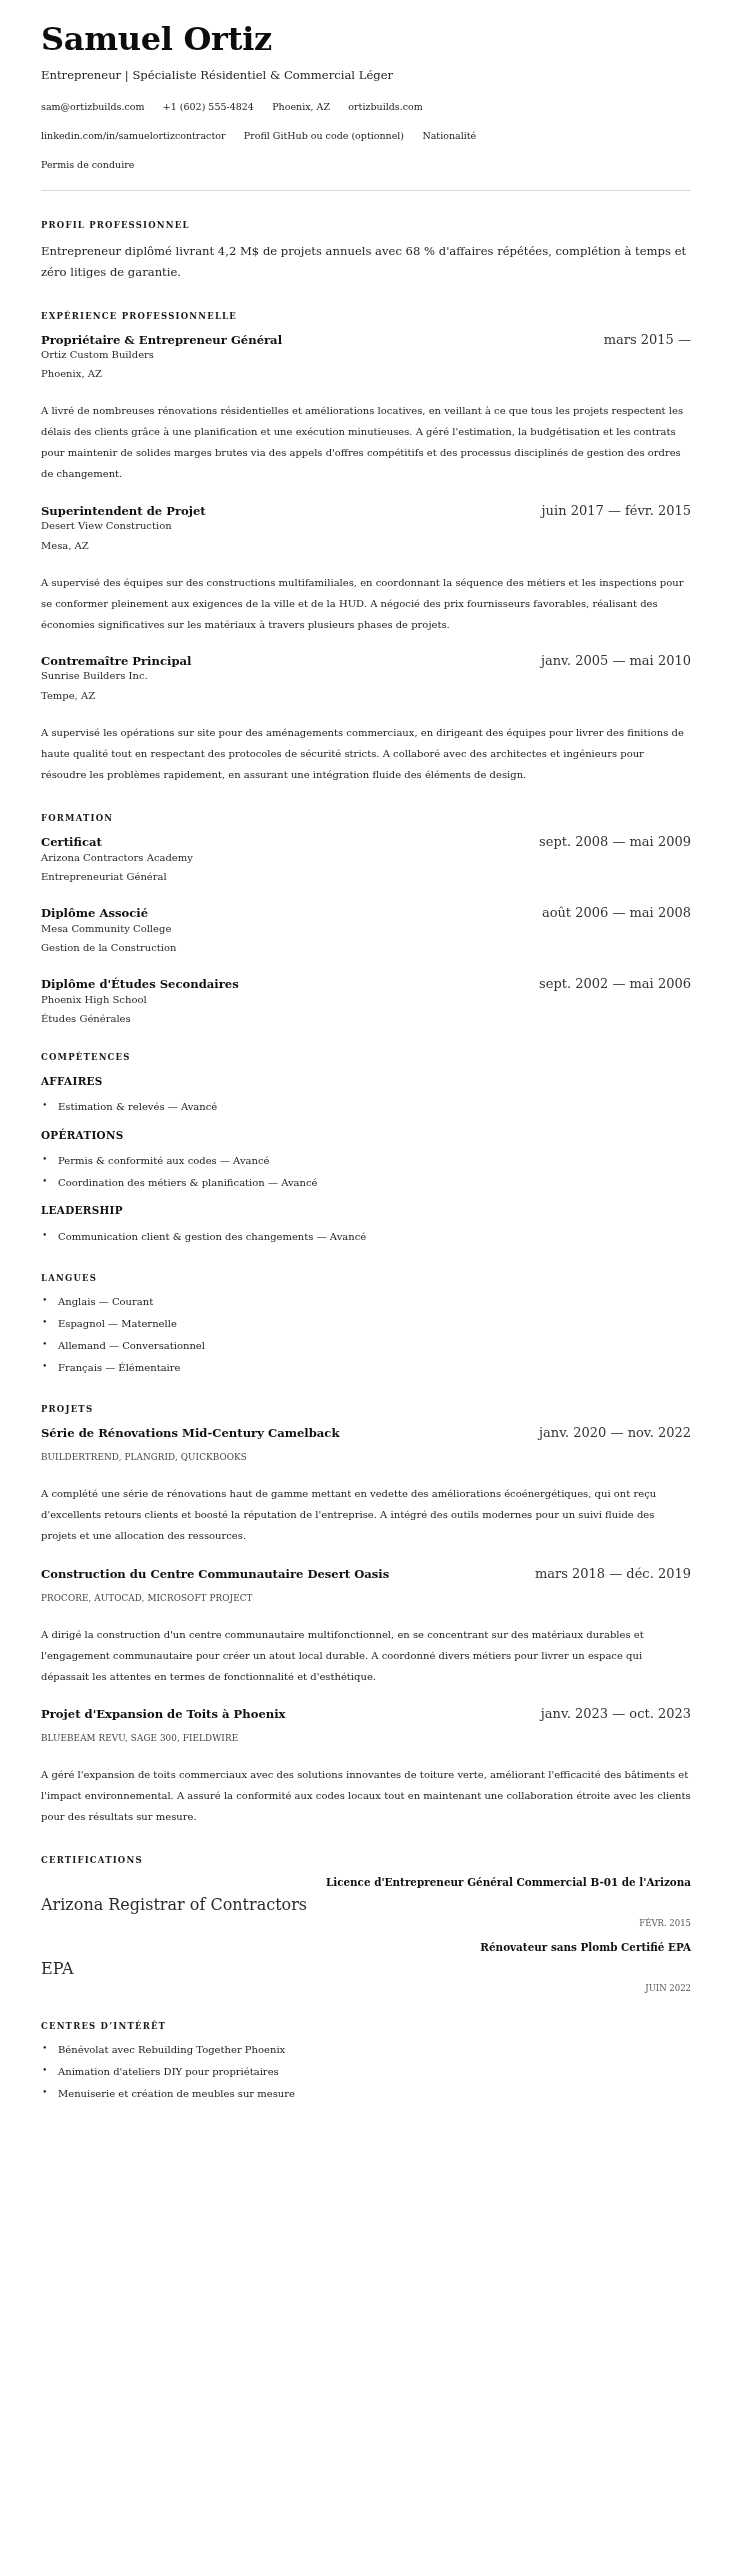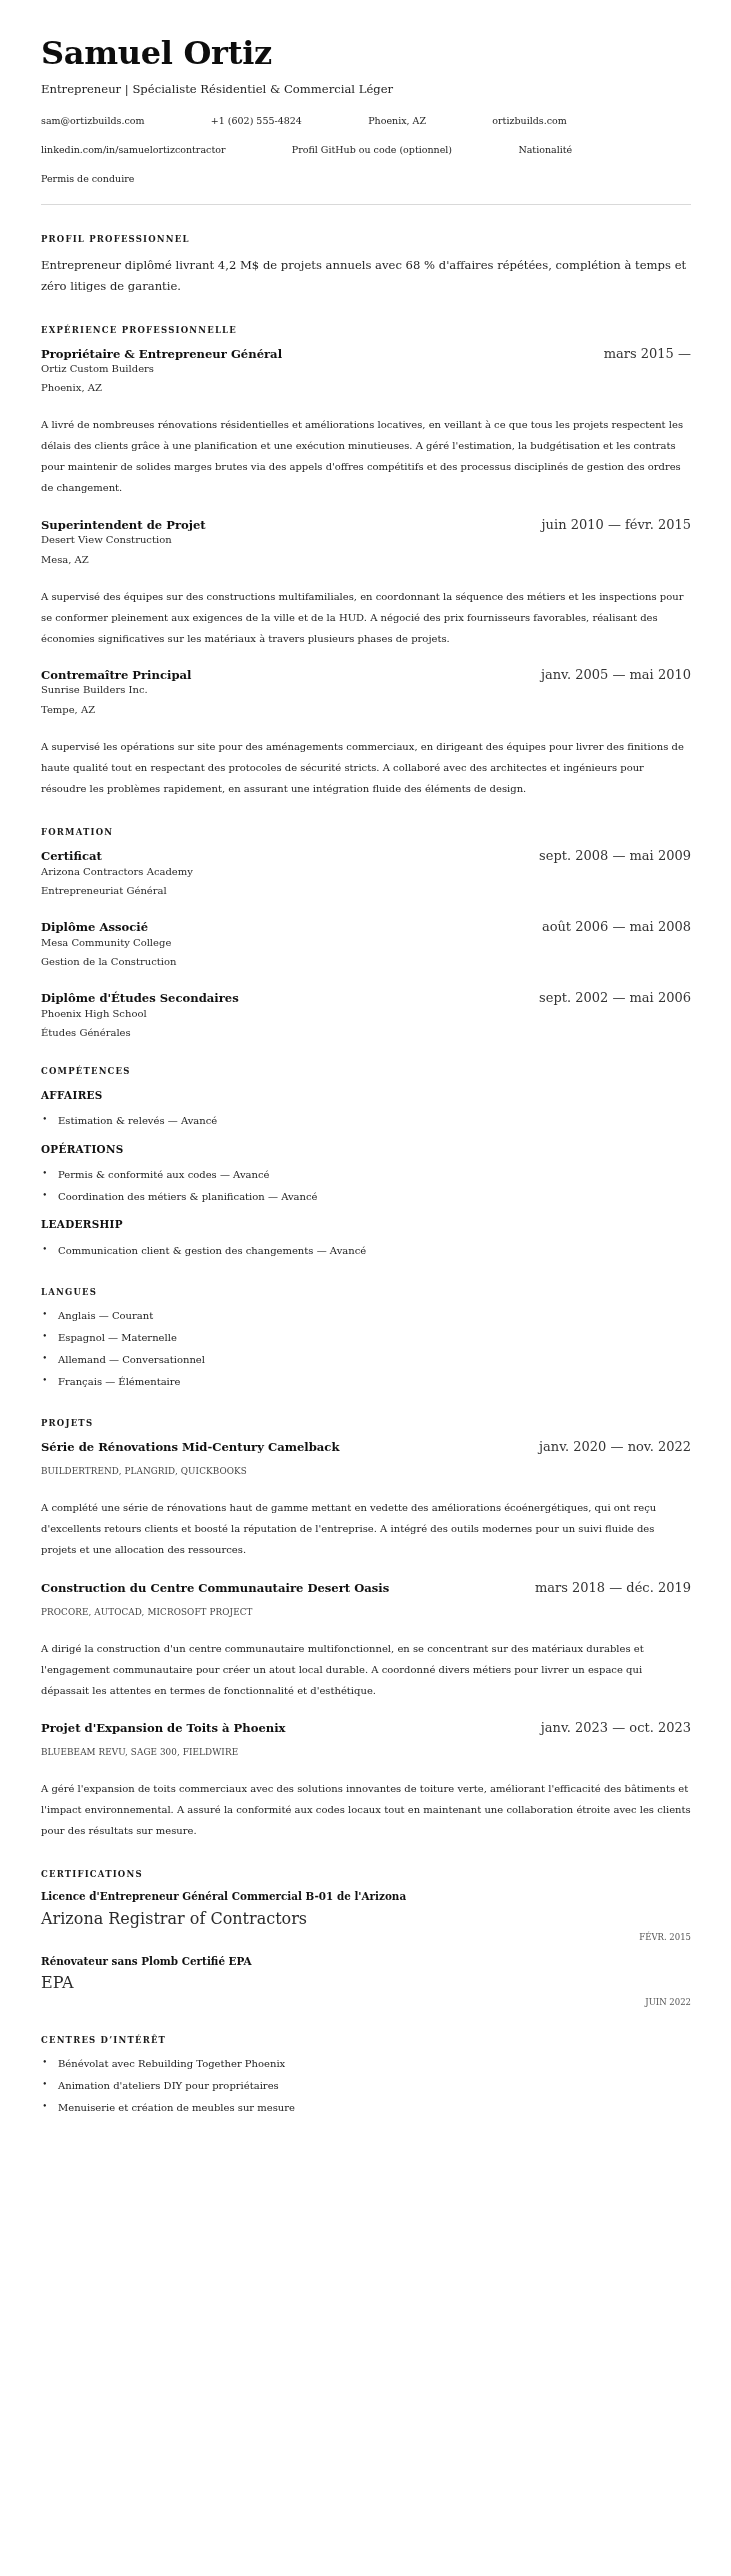--- a/index.html
+++ b/index.html
@@ -2,24 +2,24 @@
 <html style="font-size:9.8px"><head>
 <meta charset="utf-8">
 <style>
   * { box-sizing: border-box; margin: 0; padding: 0; }
   html, body { background: #ffffff; }
   body {
     width: 732px;
     font-family: "DejaVu Serif", serif;
     color: #1a1a1a;
   }
-  .page { padding: 34px 41px 37px 41px; }
+  .page { padding: 20px 41px 37px 41px; }
   .name { font-size: 32px; font-weight: bold; color: #0d0d0d; line-height: 1.2; letter-spacing: -0.3px; }
   .headline { font-size: 11.6px; color: #222; margin-top: 8.5px; line-height: 1.4; }
-  .contact-row { display: flex; flex-wrap: wrap; column-gap: 0; margin-top: 8.5px; gap: 48px; }
+  .contact-row { display: flex; flex-wrap: wrap; column-gap: 0; margin-top: 8.5px; }
   .contact-row span { font-size: 9.5px; color: #222; margin-right: 18.3px; line-height: 29px; }
   .contact-block { margin-top: 6.1px; }
   .hr { height: 1.2px; background: #d9d9d9; margin-top: 11px; }
   .section-title {
     font-size: 8.5px; font-weight: bold; letter-spacing: 1.2px; text-transform: uppercase;
     color: #1a1a1a; margin-top: 28px; margin-bottom: 11px;
   }
   .section-title.first { margin-top: 29px; }
   .summary { font-size: 11.6px; line-height: 1.8; color: #1f1f1f; }
   .entry { margin-bottom: 8.5px; }
@@ -34,21 +34,21 @@
   .edu-entry .entry-sub { margin-top: 3.7px; }
   .edu-entry .entry-field { font-size: 10px; color: #2a2a2a; margin-top: 7.3px; }
   .skill-group-title { font-size: 10.4px; font-weight: bold; color: #111; letter-spacing: 0.3px; margin-top: 13.4px; margin-bottom: 12.2px; }
   .bullets { list-style: none; }
   .bullets li { font-size: 10px; color: #222; line-height: 1.6; margin-bottom: 6.1px; display: flex; }
   .bullets li .dot { width: 17px; flex-shrink: 0; font-size: 8.5px; padding-left: 1.2px; }
   .proj-entry { margin-bottom: 19.5px; }
   .proj-tech { font-size: 8.8px; color: #444; margin-top: 12.2px; letter-spacing: 0.1px; }
   .proj-desc { font-size: 10px; line-height: 2.1; color: #222; margin-top: 21px; }
   .cert-entry { margin-bottom: 12.2px; }
-  .cert-title { font-size: 10.4px; font-weight: bold; color: #111; }
+  .cert-title { font-size: 10.4px; font-weight: bold; color: #111; text-align: right; }
   .cert-issuer { font-size: 16px; color: #2a2a2a; margin-top: 6.1px; }
   .cert-date { font-size: 8.5px; color: #555; margin-top: 4.9px; text-transform: uppercase; text-align: right; }
 </style>
 </head>
 <body>
 
 <div class="page">
 
   <header>
     <h1 class="name">Samuel Ortiz</h1>
@@ -86,21 +86,21 @@
         <div class="entry-date">mars 2015 —</div>
       </div>
       <div class="entry-sub">Ortiz Custom Builders</div>
       <div class="entry-loc">Phoenix, AZ</div>
       <p class="entry-desc">A livré de nombreuses rénovations résidentielles et améliorations locatives, en veillant à ce que tous les projets respectent les délais des clients grâce à une planification et une exécution minutieuses. A géré l'estimation, la budgétisation et les contrats pour maintenir de solides marges brutes via des appels d'offres compétitifs et des processus disciplinés de gestion des ordres de changement.</p>
     </div>
 
     <div class="entry exp-entry">
       <div class="entry-head">
         <div class="entry-title">Superintendent de Projet</div>
-        <div class="entry-date">juin 2010 — févr. 2015</div>
+        <div class="entry-date">juin 2017 — févr. 2015</div>
       </div>
       <div class="entry-sub">Desert View Construction</div>
       <div class="entry-loc">Mesa, AZ</div>
       <p class="entry-desc">A supervisé des équipes sur des constructions multifamiliales, en coordonnant la séquence des métiers et les inspections pour se conformer pleinement aux exigences de la ville et de la HUD. A négocié des prix fournisseurs favorables, réalisant des économies significatives sur les matériaux à travers plusieurs phases de projets.</p>
     </div>
 
     <div class="entry exp-entry">
       <div class="entry-head">
         <div class="entry-title">Contremaître Principal</div>
         <div class="entry-date">janv. 2005 — mai 2010</div>

